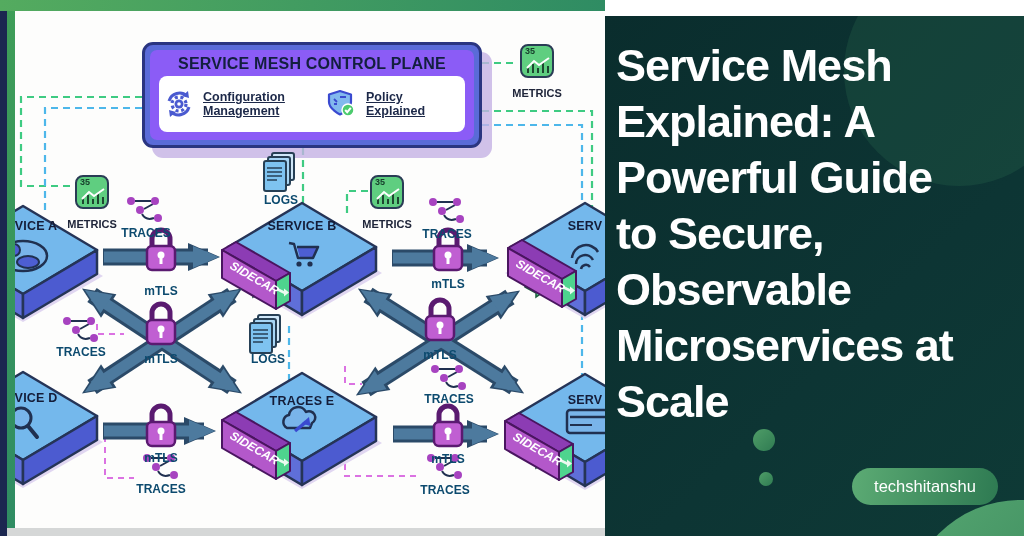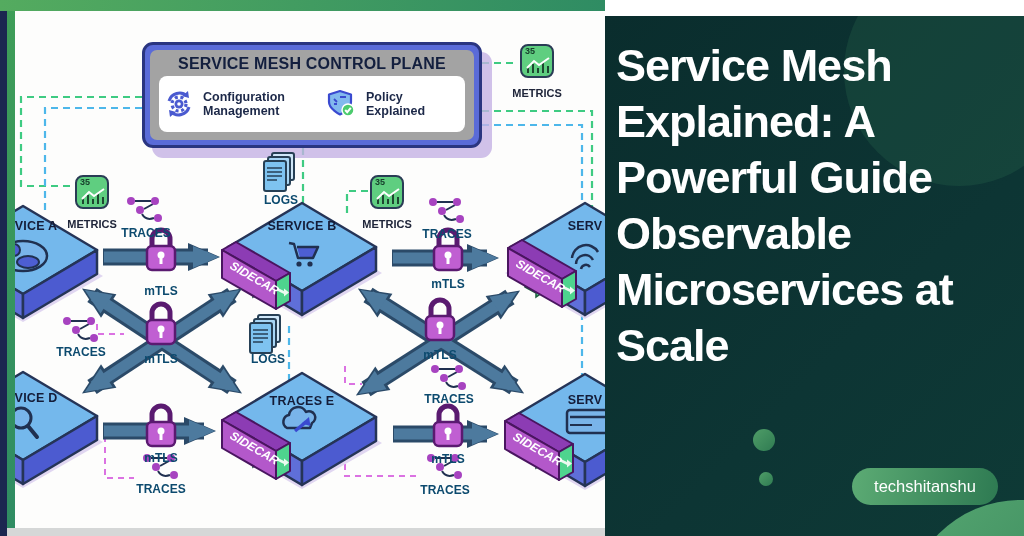--- a/index.html
+++ b/index.html
@@ -7,25 +7,25 @@
   #stage{position:relative;width:1024px;height:536px;overflow:hidden;background:#fff;}
   
   #dpanel{position:absolute;left:0;top:0;width:605px;height:536px;background:#fdfdfc;overflow:hidden;}
   .edge-navy{position:absolute;left:0;top:0;width:7px;height:536px;background:#1b2750;z-index:30;}
   .edge-green-left{position:absolute;left:7px;top:0;width:8px;height:536px;background:linear-gradient(180deg,#3f9e58,#2f8c63);z-index:30;}
   .edge-green-top{position:absolute;left:0;top:0;width:605px;height:11px;background:linear-gradient(90deg,#54ab5f,#2f8c63);z-index:31;}
   .edge-gray-bottom{position:absolute;left:7px;top:528px;width:598px;height:8px;background:#d5d7d7;z-index:31;}
   #basesvg{position:absolute;left:0;top:0;z-index:1;}
   
   .cplane{position:absolute;left:142px;top:42px;width:340px;height:106px;background:#5a6bd8;border:3px solid #2a3580;border-radius:11px;box-shadow:10px 10px 0 rgba(196,178,228,.8);padding:5px;z-index:10;}
-  .cp-inner{background:#a3a3a3;border-radius:7px;height:100%;display:flex;flex-direction:column;}
+  .cp-inner{background:#8b5cf6;border-radius:7px;height:100%;display:flex;flex-direction:column;}
   .cp-title{font-weight:bold;font-size:16px;text-align:center;padding:5px 0 3px;color:#131f3e;letter-spacing:.2px;}
   .cp-feats{background:#ffffff;border-radius:8px;margin:0 9px 8px;flex:1;display:flex;align-items:center;justify-content:center;gap:30px;}
   .feat{display:flex;align-items:center;gap:9px;font-weight:bold;font-size:12.5px;color:#1c2848;line-height:1.15;}
-  .feat span{width:94px;}
+  .feat span{width:94px;text-decoration:underline;}
   
   .slbl{position:absolute;font-weight:bold;font-size:12px;color:#0c4a6e;text-align:center;width:70px;z-index:12;}
   .svclbl{position:absolute;font-weight:bold;font-size:12.5px;color:#141c38;text-align:center;width:150px;z-index:12;letter-spacing:.2px;}
   .badge{position:absolute;width:70px;display:flex;flex-direction:column;align-items:center;z-index:12;}
   .mbox{width:34px;height:34px;background:#5fce80;border:2.5px solid #2a3c55;border-radius:8px;padding:1px 3px;display:flex;flex-direction:column;}
   .mv{font-size:9px;font-weight:bold;line-height:9px;color:#17402c;}
   .blbl{font-weight:bold;font-size:11px;color:#20263a;margin-top:9px;}
   .icowrap{position:absolute;z-index:11;}
   
   #tpanel{position:absolute;left:605px;top:16px;width:419px;height:536px;background:linear-gradient(135deg,#0a2d2d 0%,#0d3534 60%,#0e3a36 100%);overflow:hidden;}
@@ -311,20 +311,21 @@
     <div class="edge-green-top"></div>
     <div class="edge-gray-bottom"></div>
   </div>
 
   <div id="tpanel">
     <div class="deco-top"></div>
     <div class="ttl">
       <div>Service Mesh</div>
       <div>Explained: A</div>
       <div>Powerful Guide</div>
+      <div>to Secure,</div>
       <div>Observable</div>
       <div>Microservices at</div>
       <div>Scale</div>
     </div>
     <div class="dot1"></div>
     <div class="dot2"></div>
     <div class="pill">techshitanshu</div>
     <div class="deco-bottom"></div>
   </div>
 </div>

